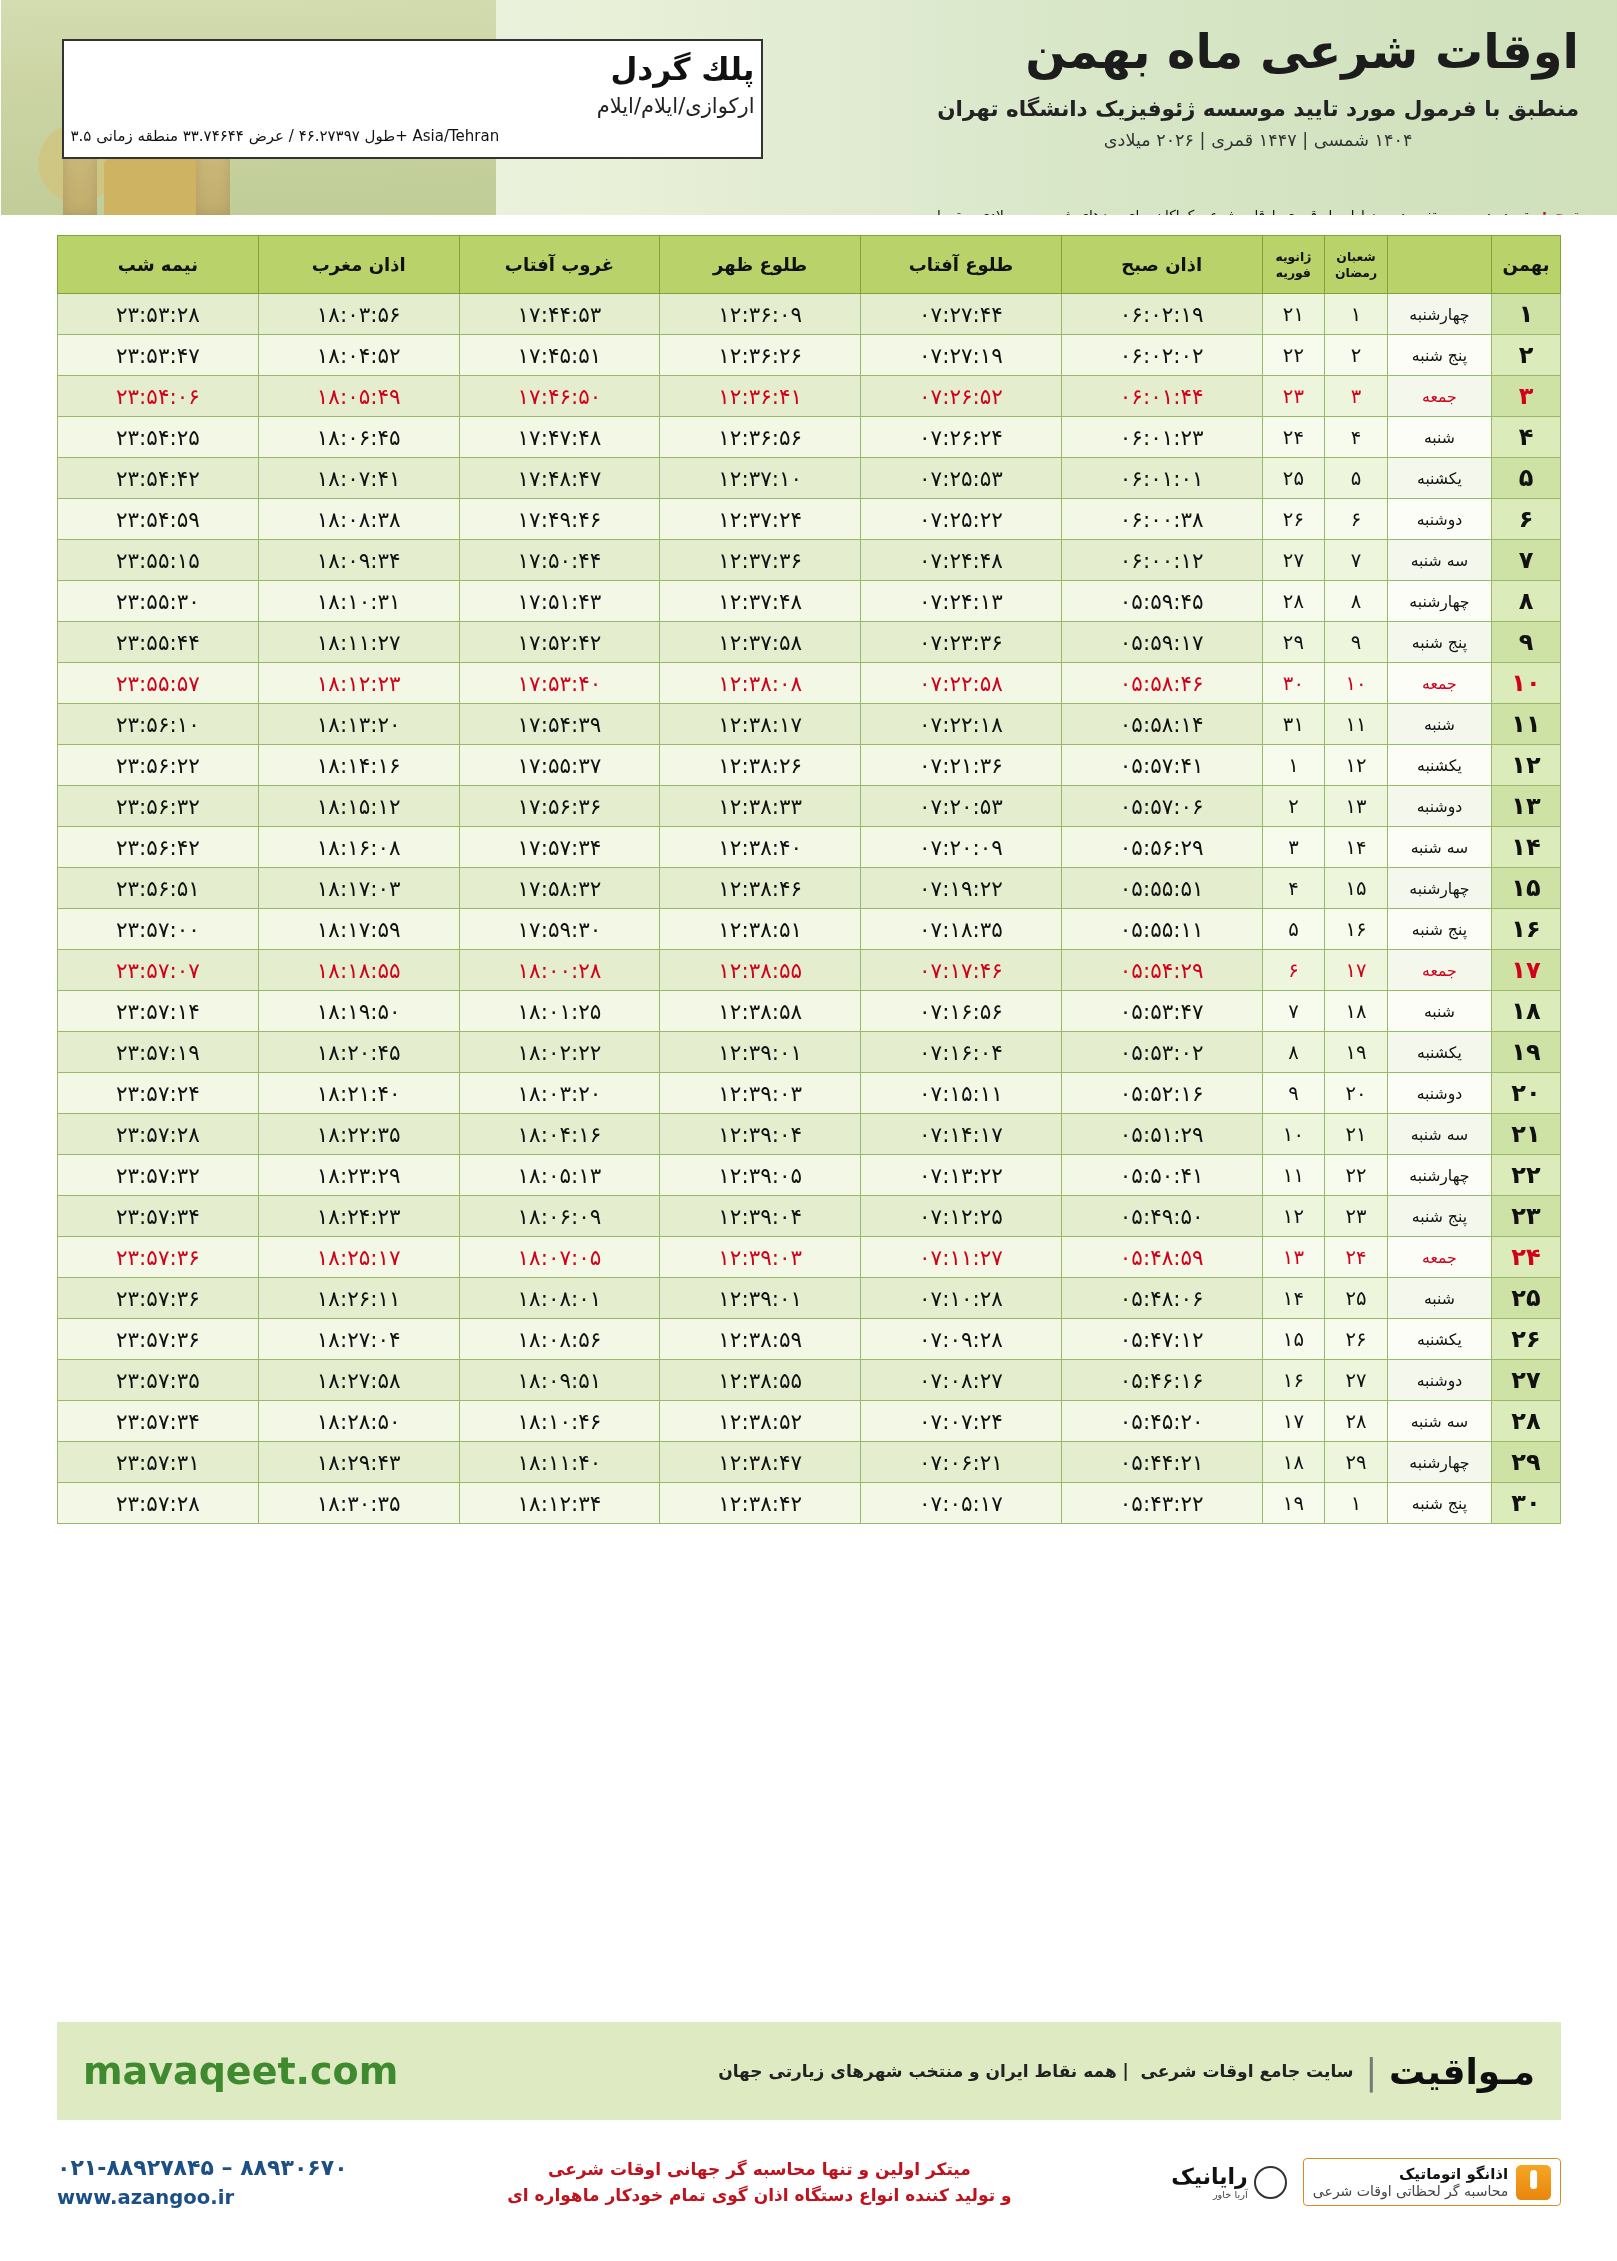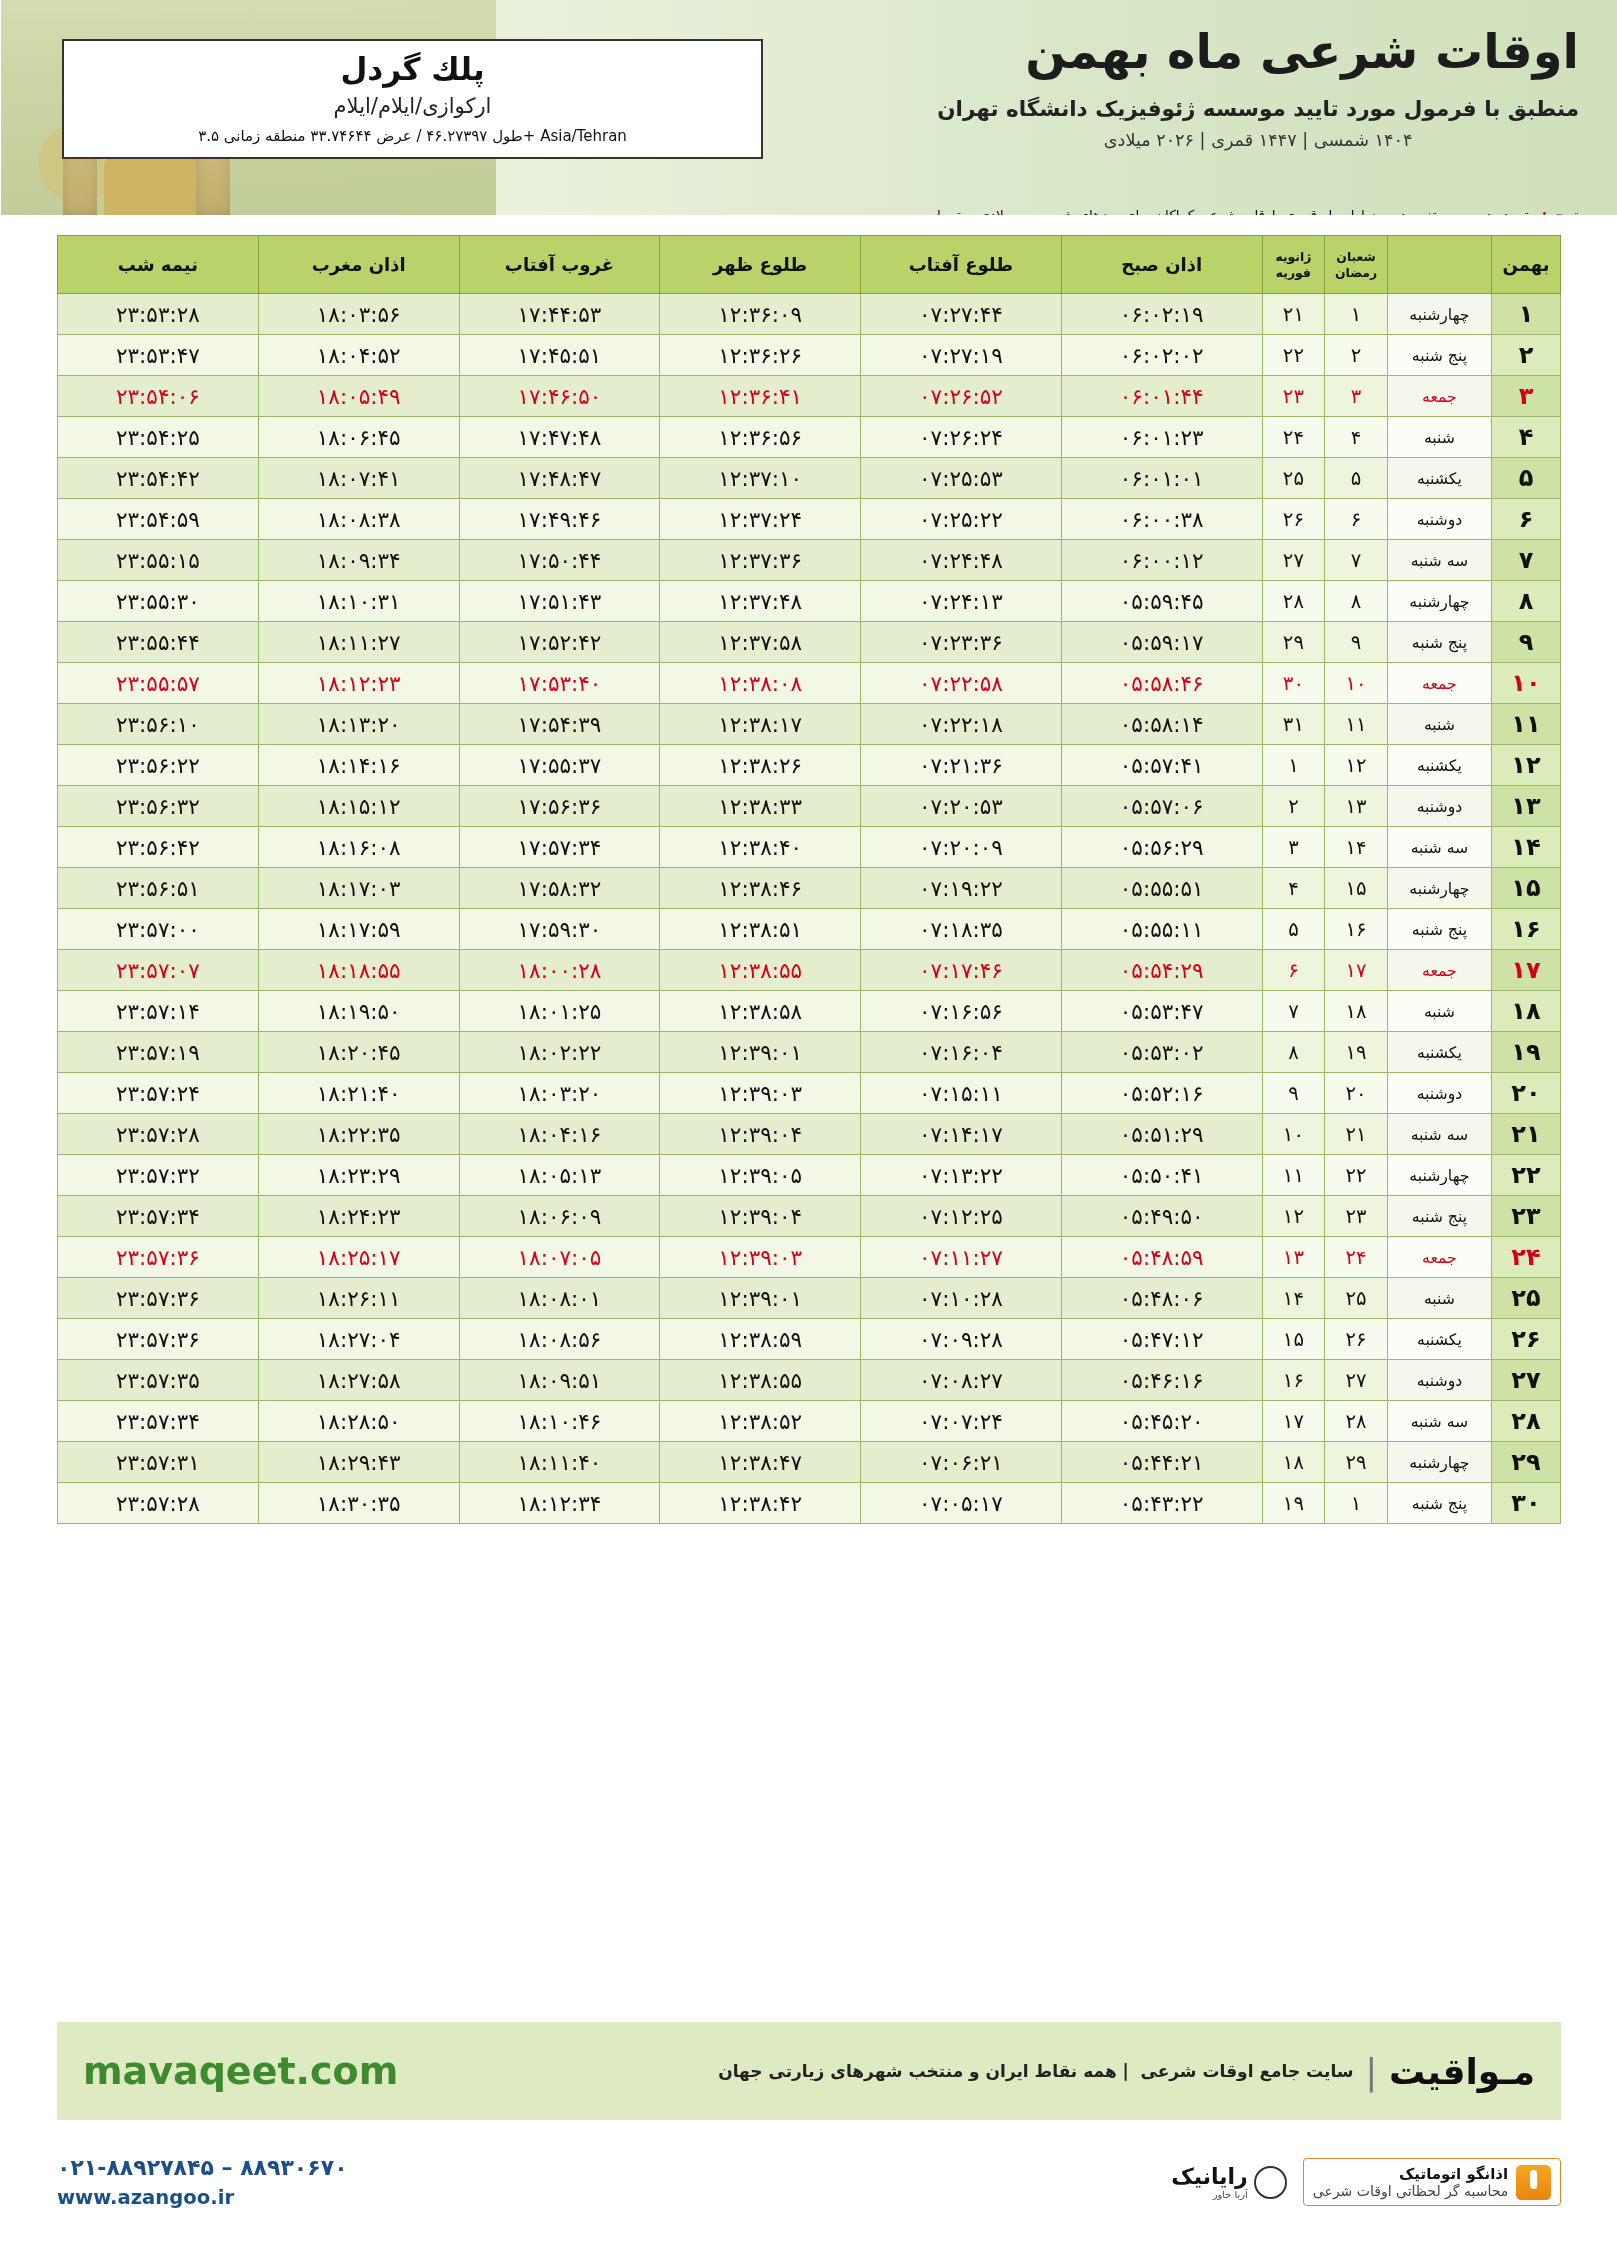--- a/index.html
+++ b/index.html
@@ -83,21 +83,20 @@
     text-align: center;
   }
 
   .city-box {
     position: absolute;
     left: 62px;
     top: 39px;
     width: 701px;
     border: 2px solid #333;
     background: #fff;
-    text-align: center;
     padding: 10.4px 6.5px 11.7px 6.5px;
     box-sizing: border-box;
   }
   .city-name { font-size: 31px; font-weight: bold; color:#111; }
   .city-alt  { font-size: 21px; color:#222; margin-top: 6.5px; }
   .city-geo  { font-size: 15px; color:#111; margin-top: 9px; direction: ltr; }
 
   .note-line {
     position: absolute;
     right: 39px;
@@ -689,20 +688,24 @@
         </div>
         <div class="logo-rayaneek">
           <div class="badge"></div>
           <div>
             <div class="name">رایانیک</div>
             <div class="sub">آریا خاور</div>
           </div>
         </div>
       </div>
 
+      <div class="f-desc">
+        <div class="l1">میتکر اولین و تنها محاسبه گر جهانی اوقات شرعی</div>
+        <div class="l2">و تولید کننده انواع دستگاه اذان گوی تمام خودکار ماهواره ای</div>
+      </div>
 
       <div class="f-contact">
         <div class="phone">۰۲۱-۸۸۹۲۷۸۴۵ – ۸۸۹۳۰۶۷۰</div>
         <div class="web">www.azangoo.ir</div>
       </div>
     </div>
   </div>
 
 </div>
 

